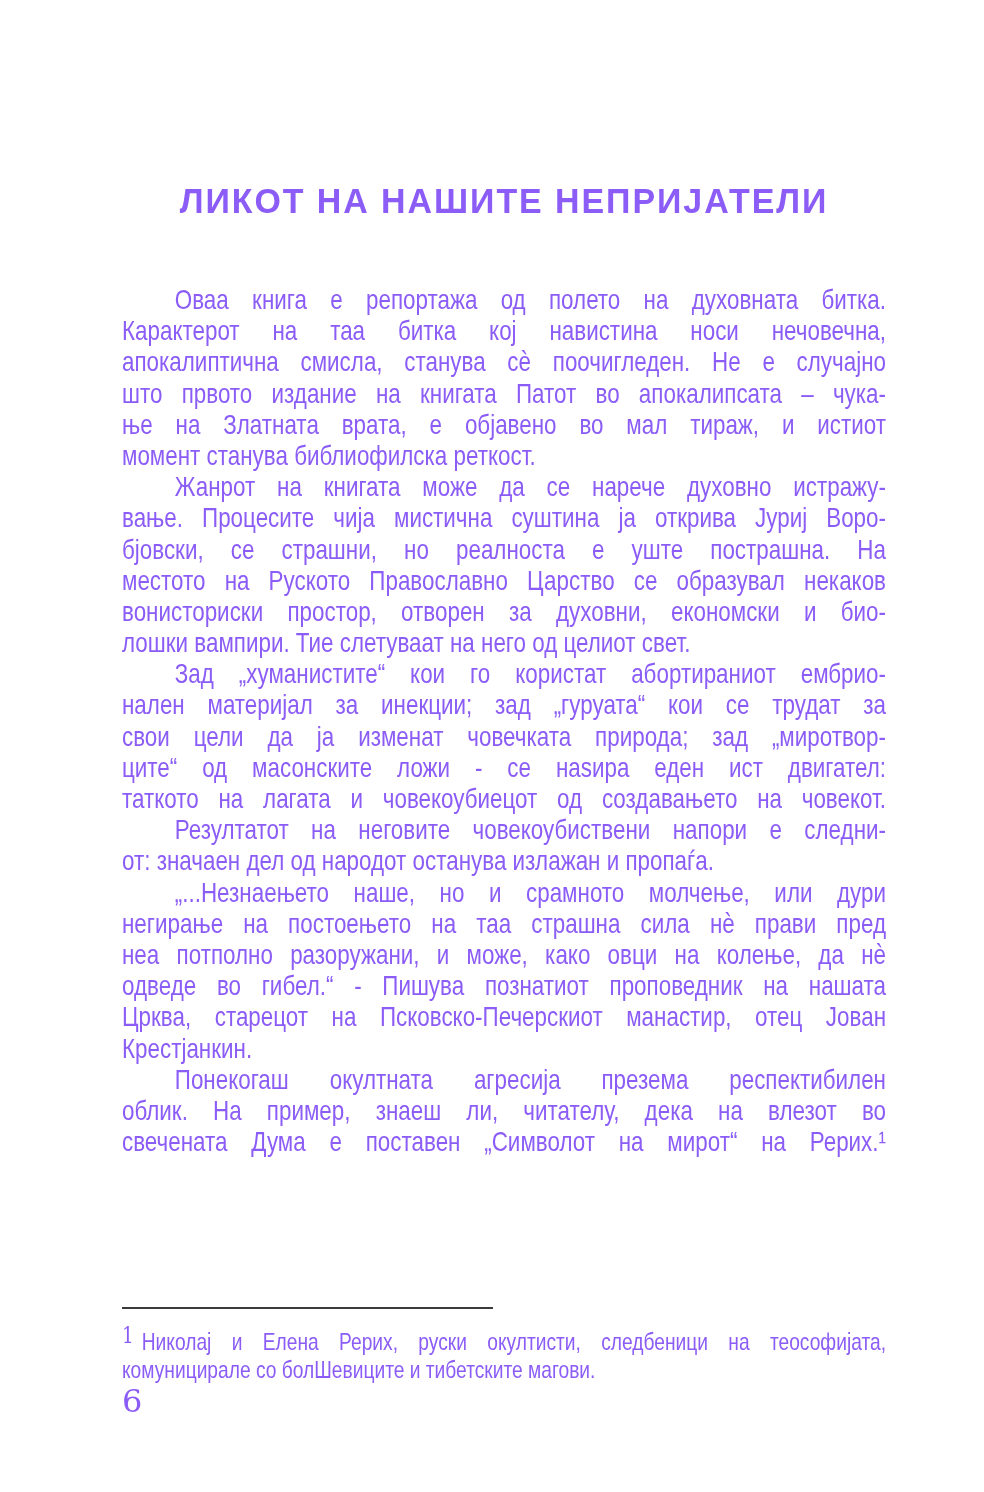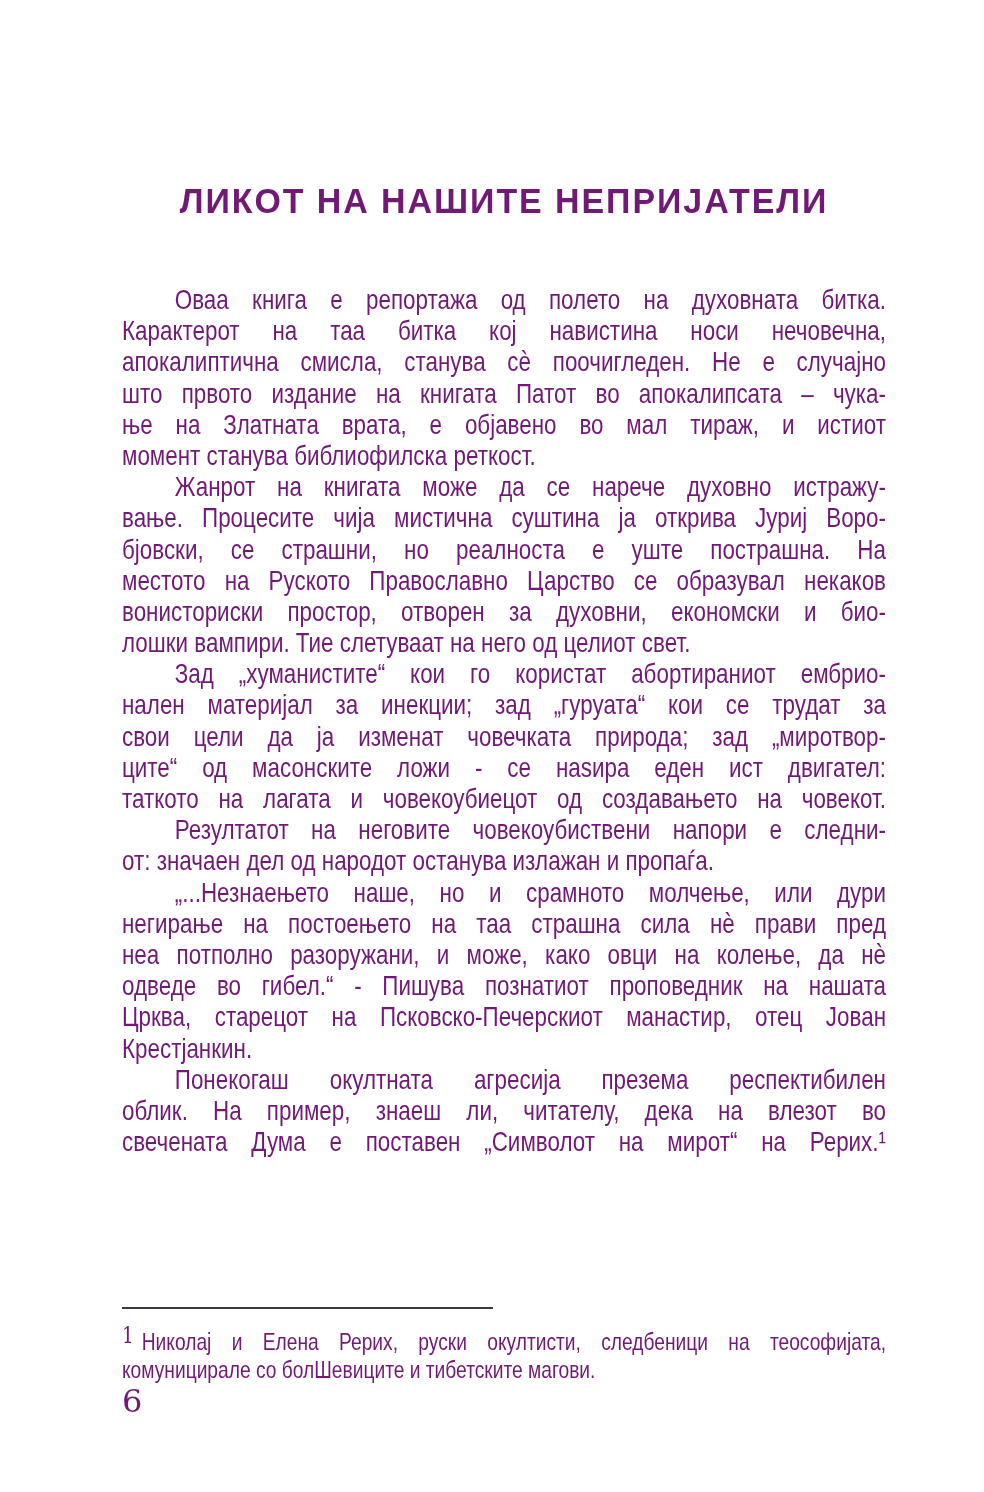--- a/index.html
+++ b/index.html
@@ -7,21 +7,21 @@
     padding: 0;
     background: #ffffff;
   }
   .page {
     position: relative;
     width: 984px;
     height: 1492px;
     background: #ffffff;
     overflow: hidden;
     font-family: "Liberation Sans", "DejaVu Sans", sans-serif;
-    color: #701a75;
+    color: #8b5cf6;
   }
   .chapter-title {
     position: absolute;
     top: 160px;
     left: 122px;
     width: 764px;
     text-align: center;
     font-size: 35px;
     line-height: 35px;
     font-weight: bold;

